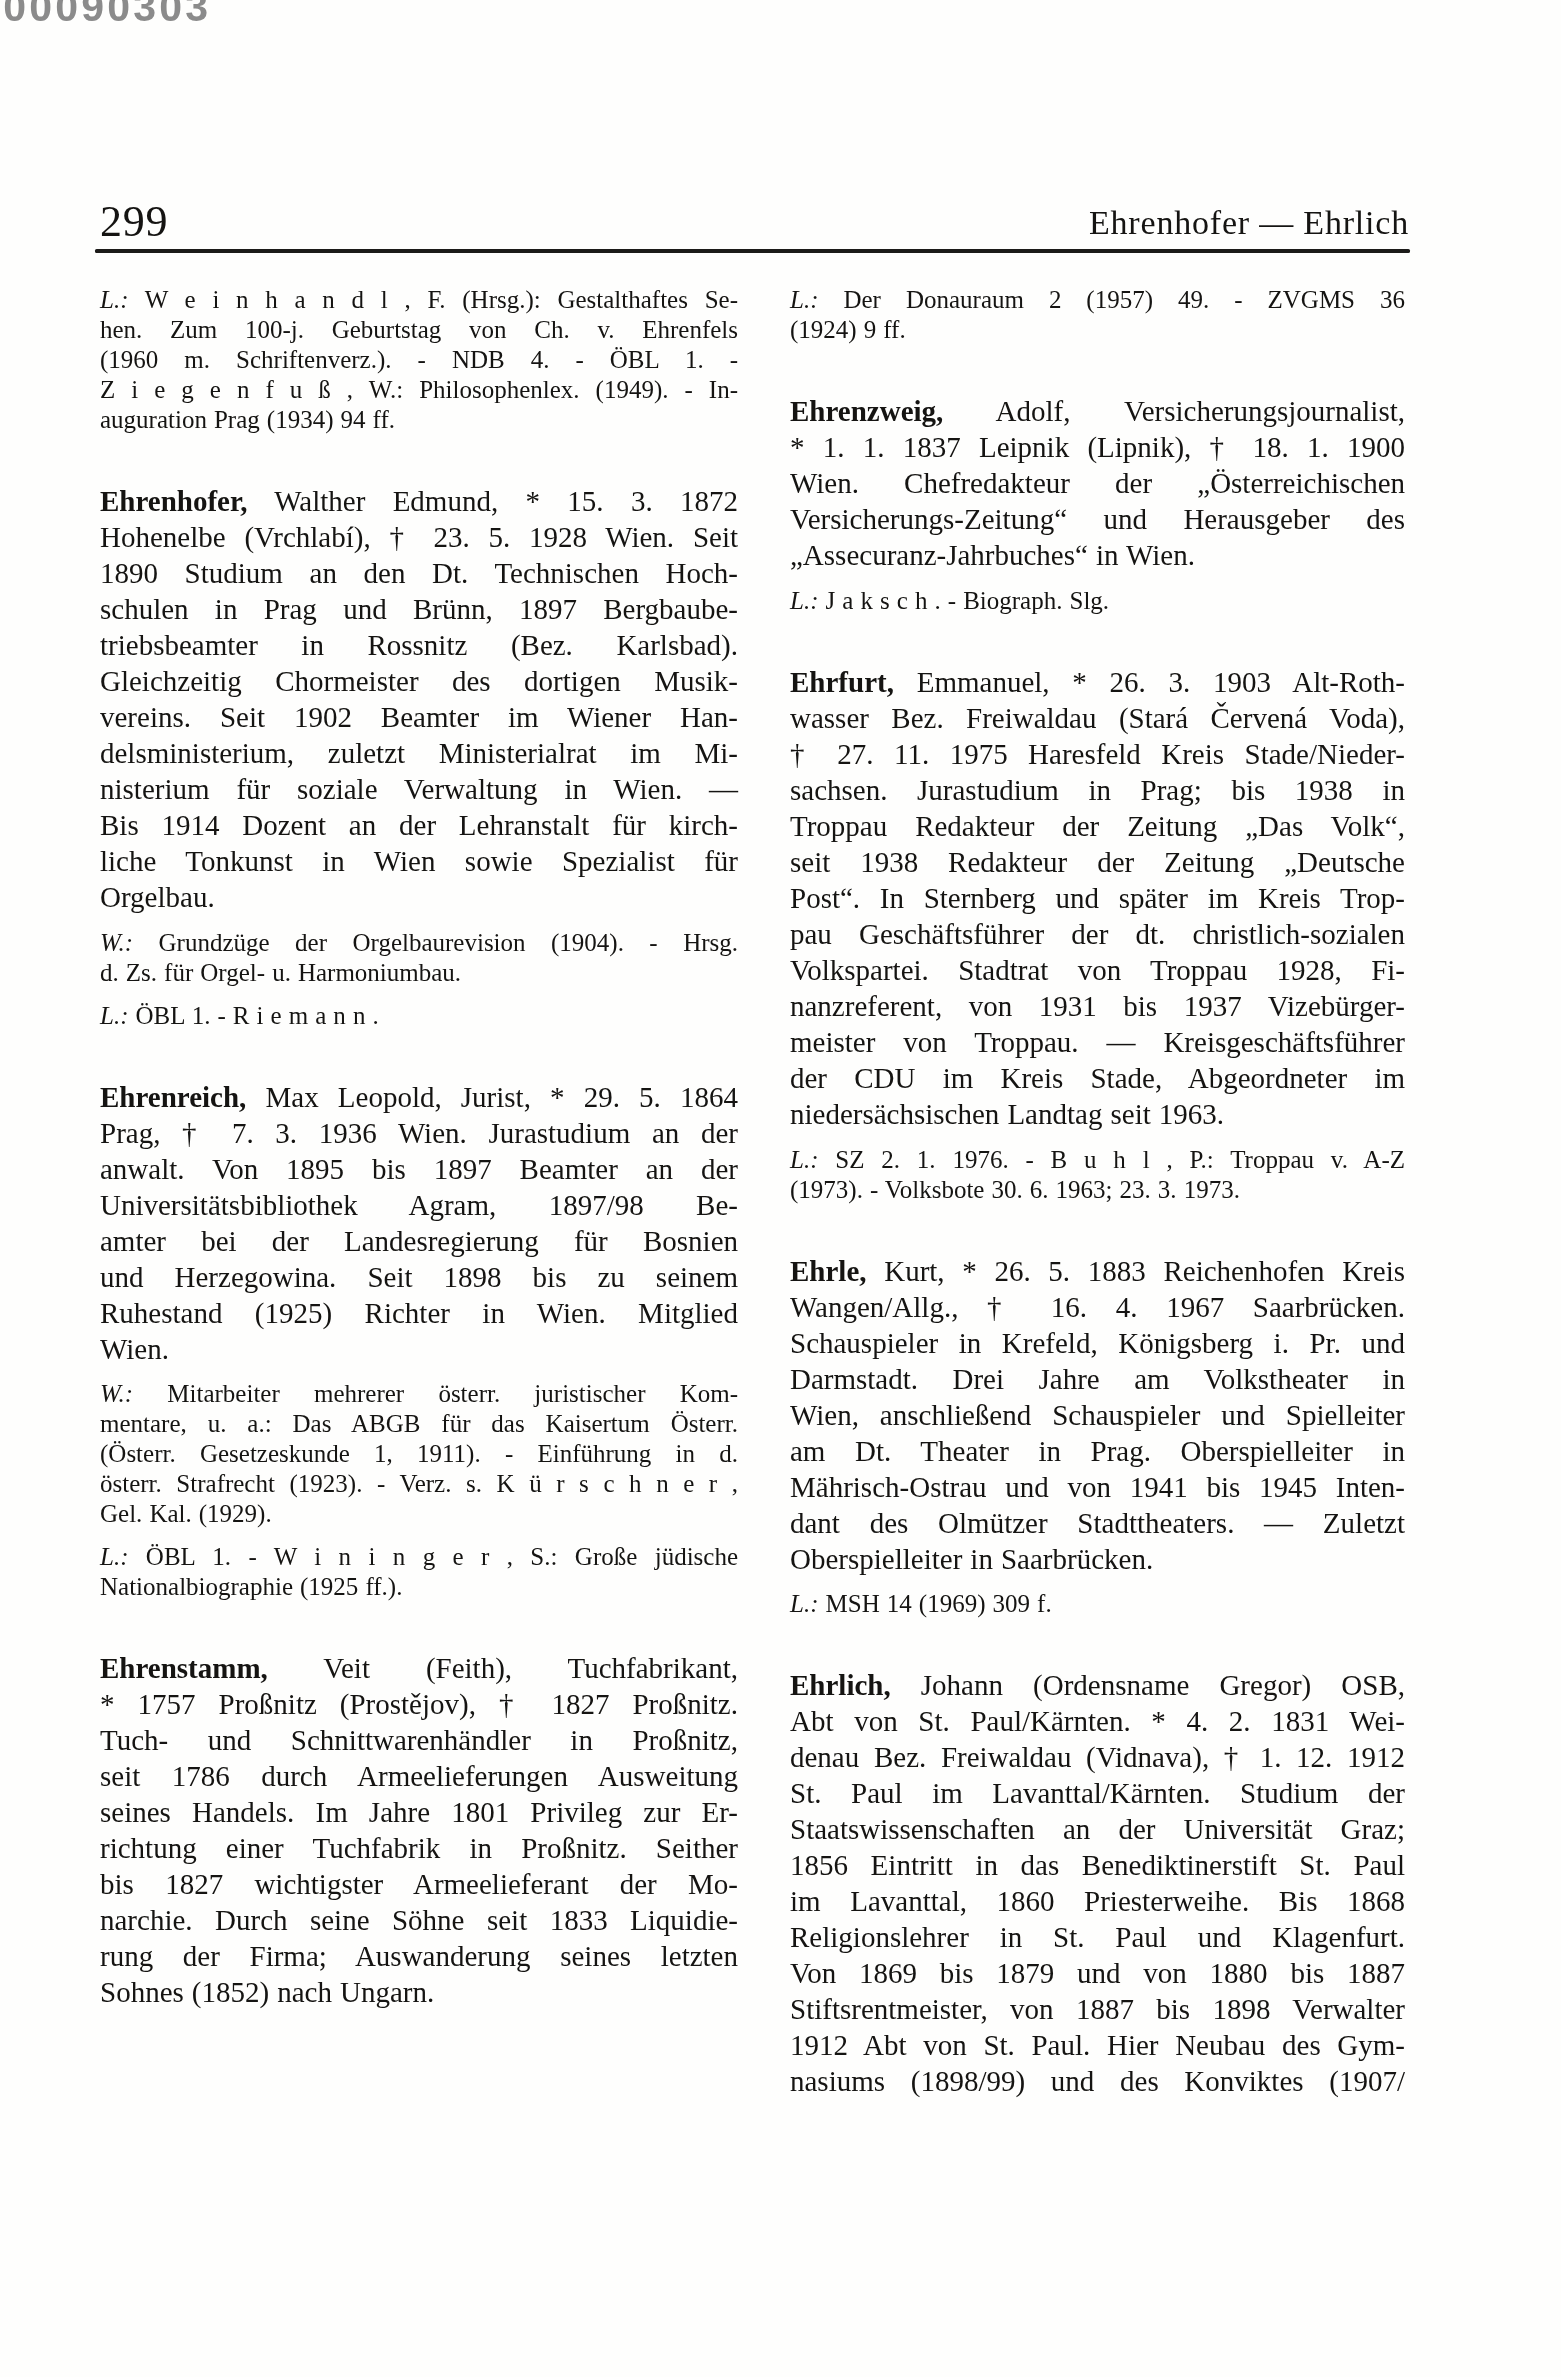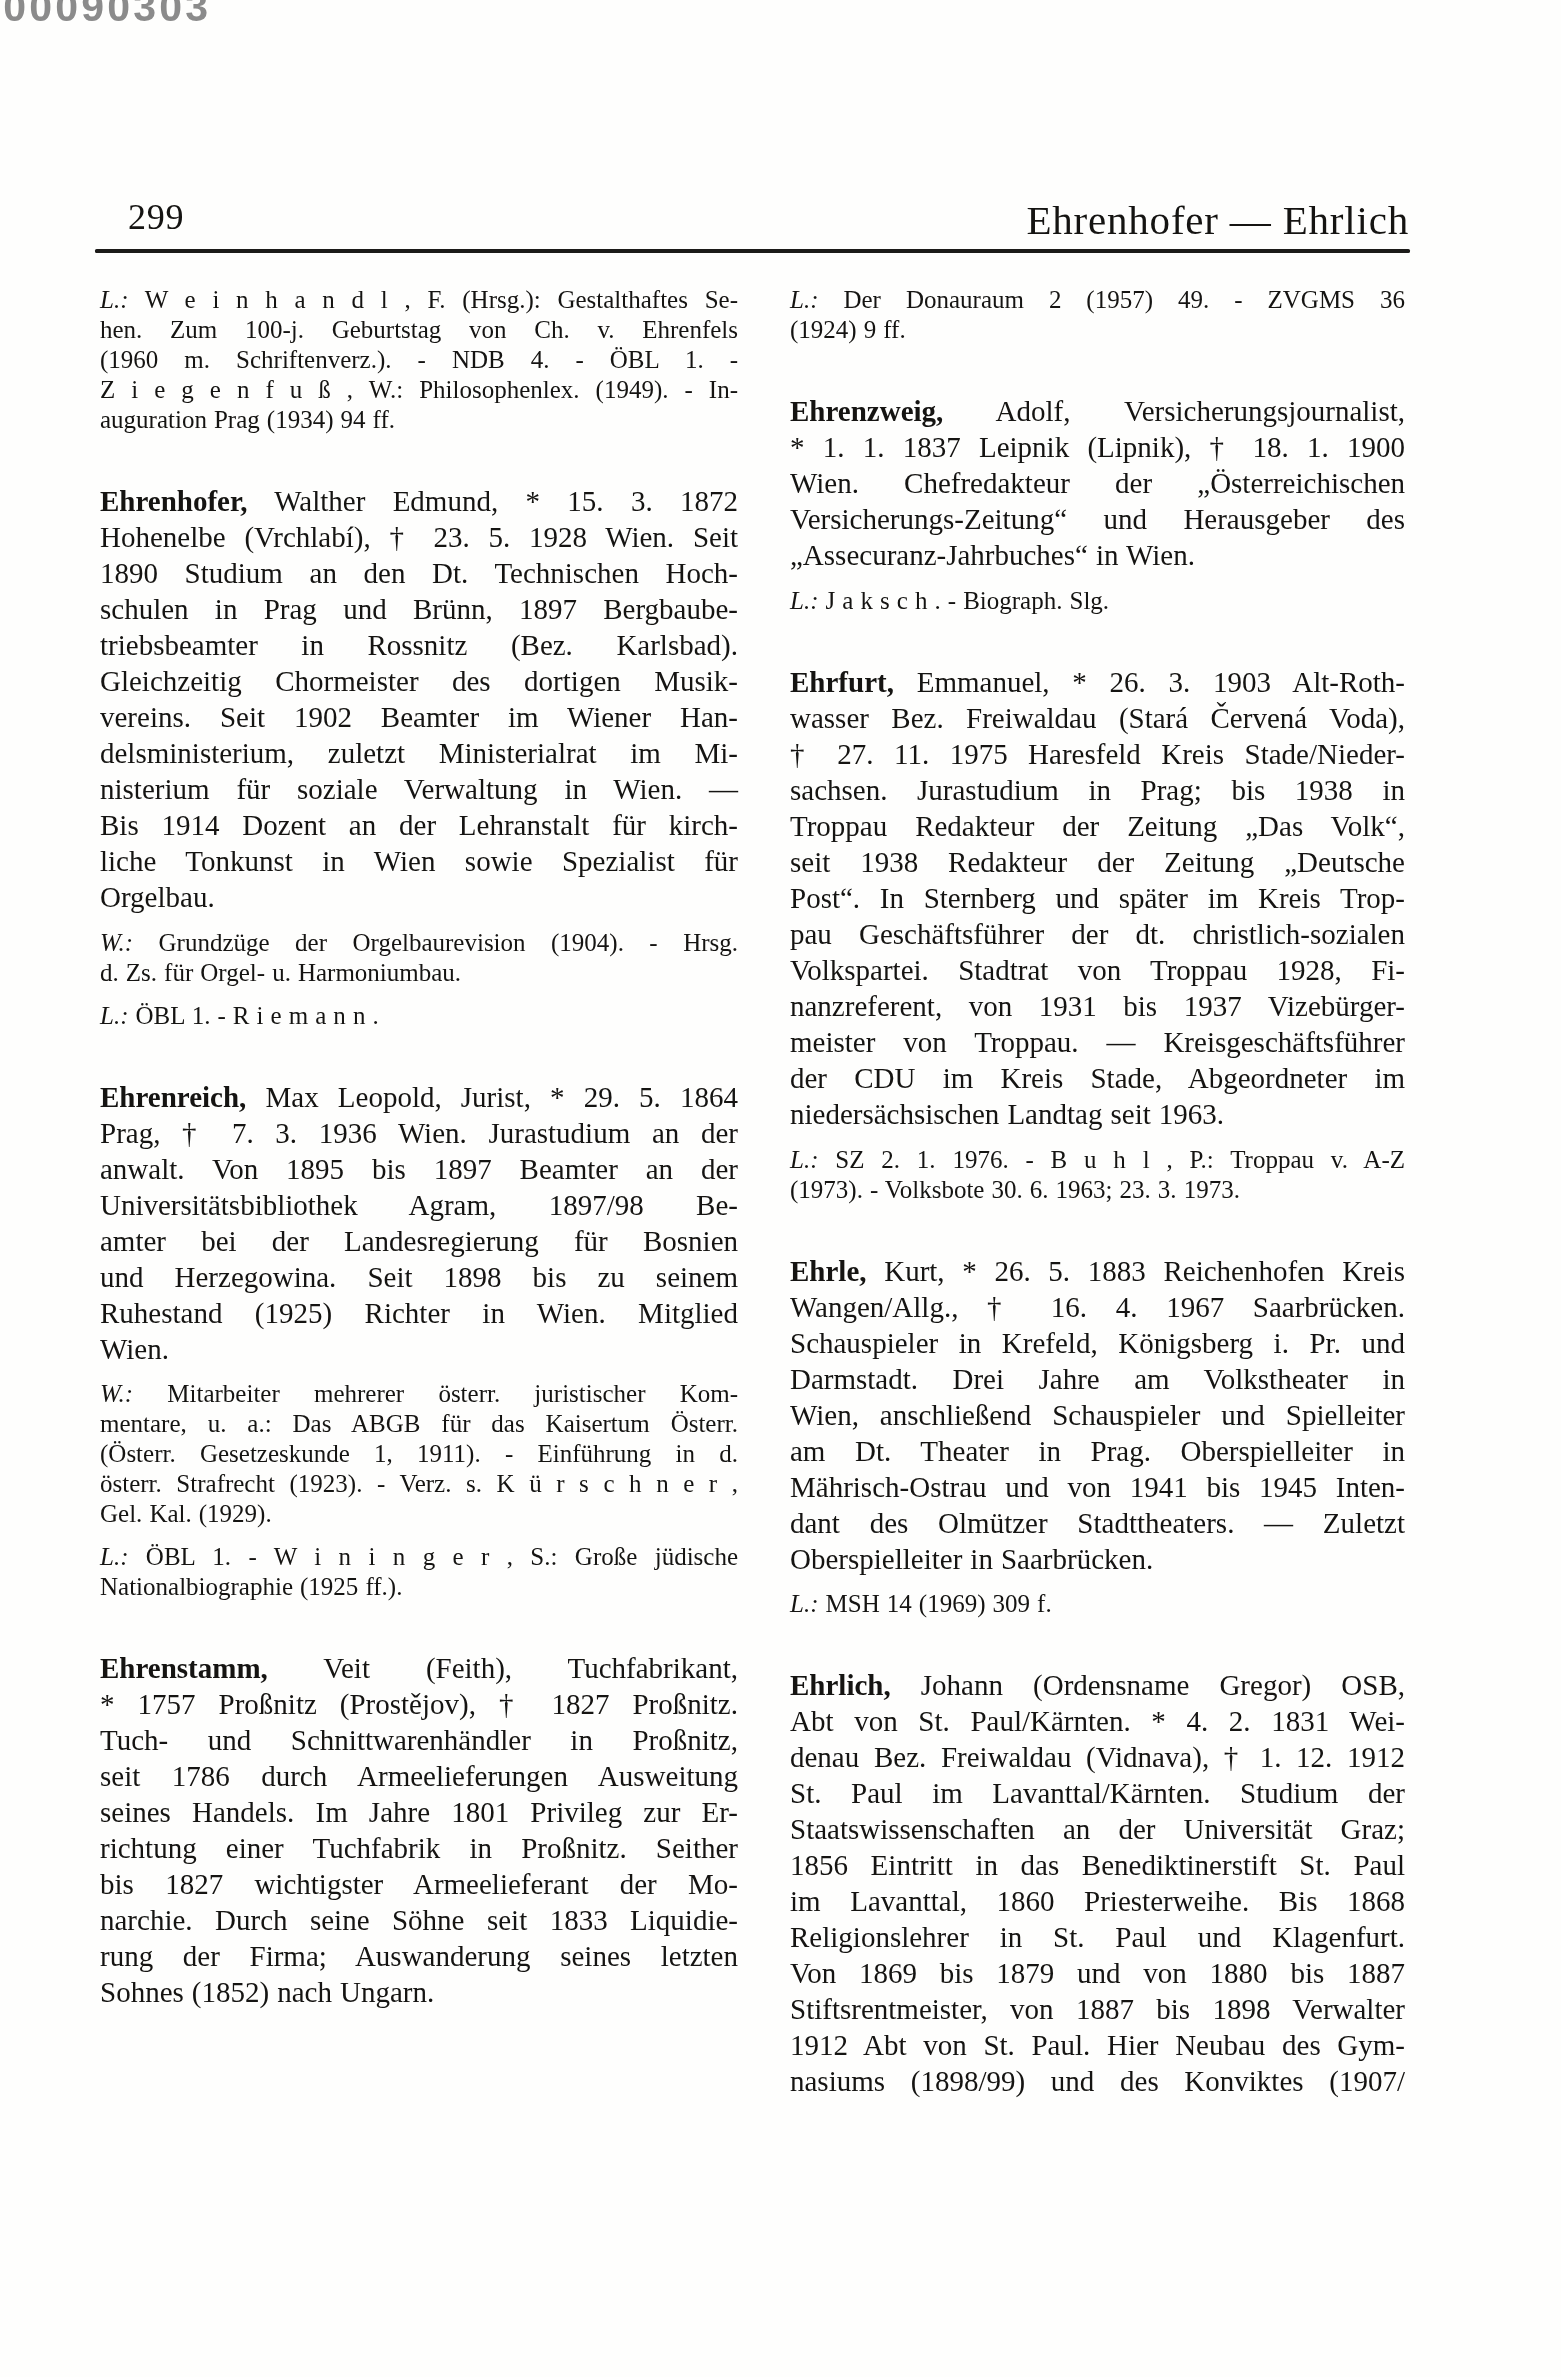--- a/index.html
+++ b/index.html
@@ -30,29 +30,28 @@
     position: absolute;
     top: 196px;
     left: 100px;
     width: 1309px;
     height: 41px;
   }
   .page-number {
     position: absolute;
     left: 0;
     top: 0;
-    font-size: 36px;
+    font-size: 44px;
     letter-spacing: 0.8px;
-    margin-left: 28px;
   }
   .running-header {
     position: absolute;
     right: 0;
-    top: 0;
-    font-size: 41px;
+    top: 8px;
+    font-size: 34px;
     letter-spacing: 0.8px;
   }
   .header-rule {
     position: absolute;
     top: 249px;
     left: 95px;
     width: 1315px;
     height: 4px;
     background: #1c1b19;
     border-radius: 1.6px;

